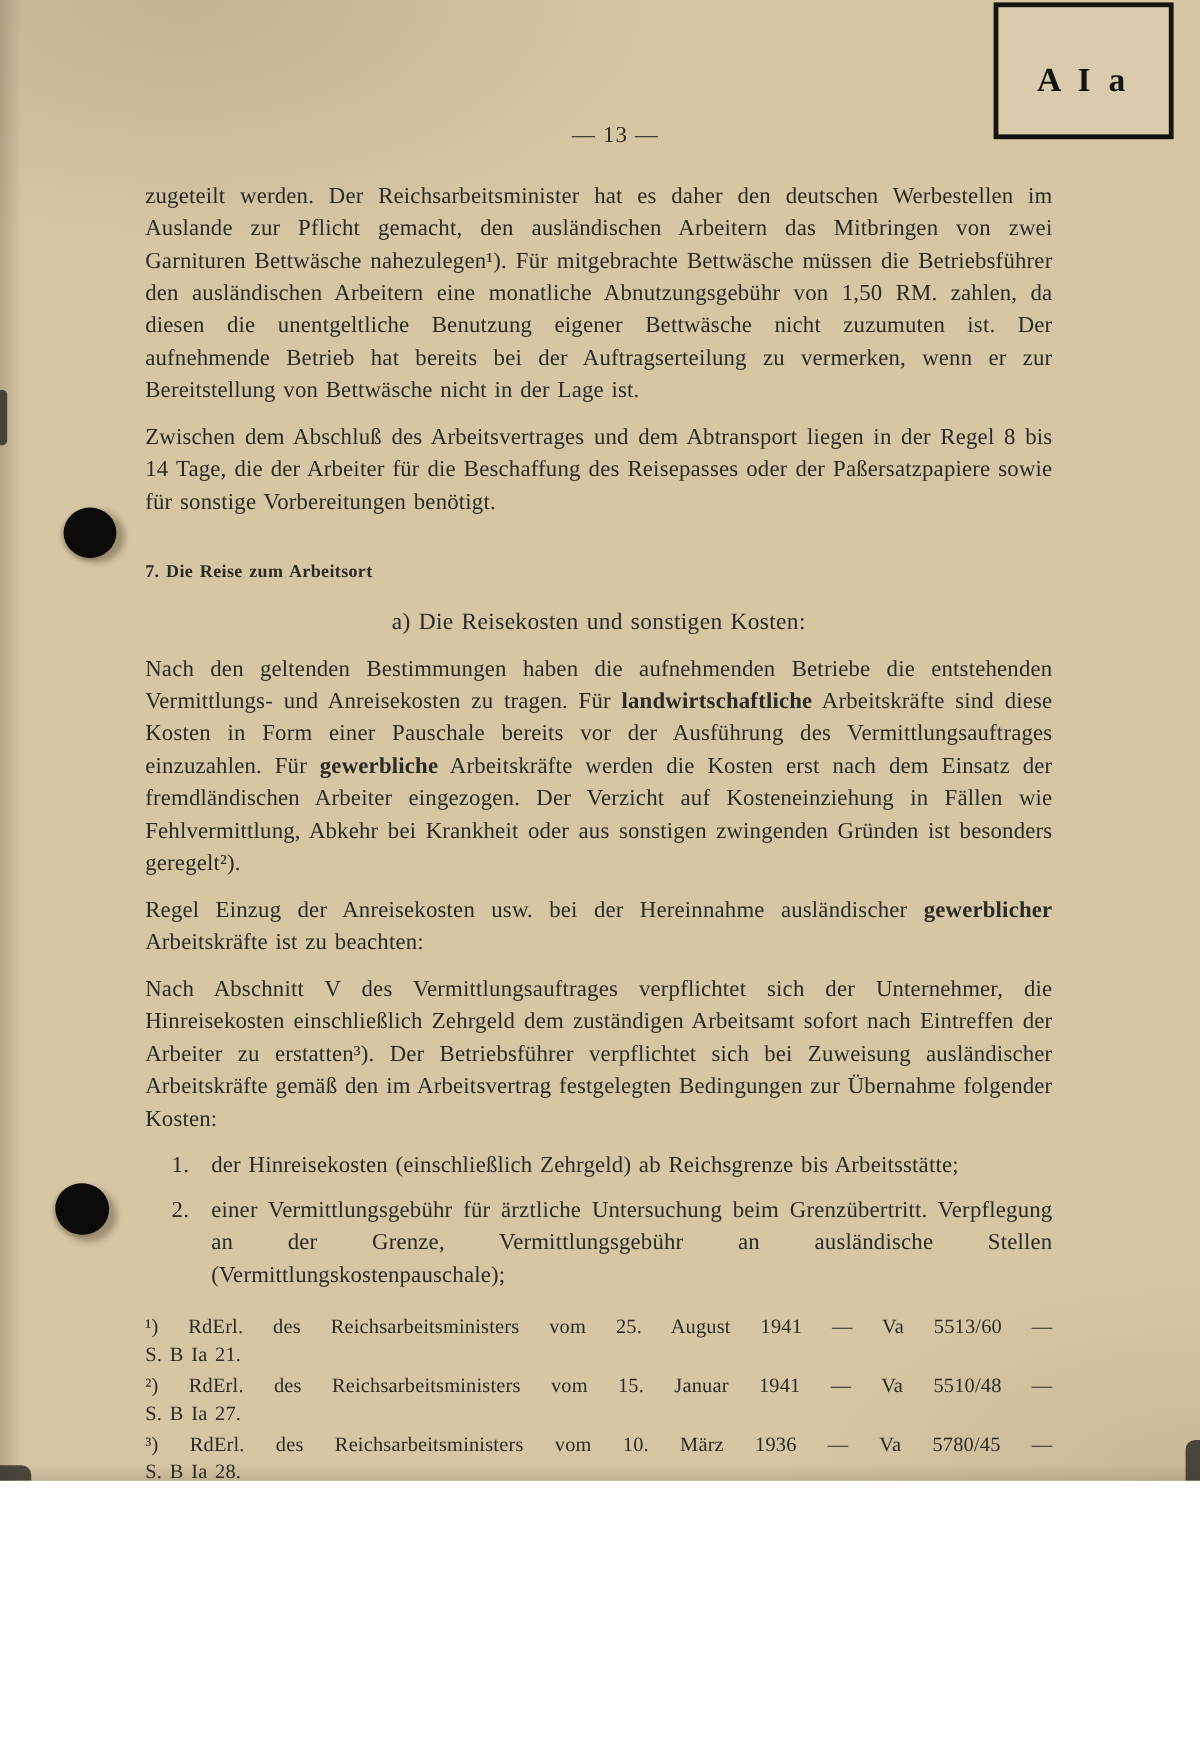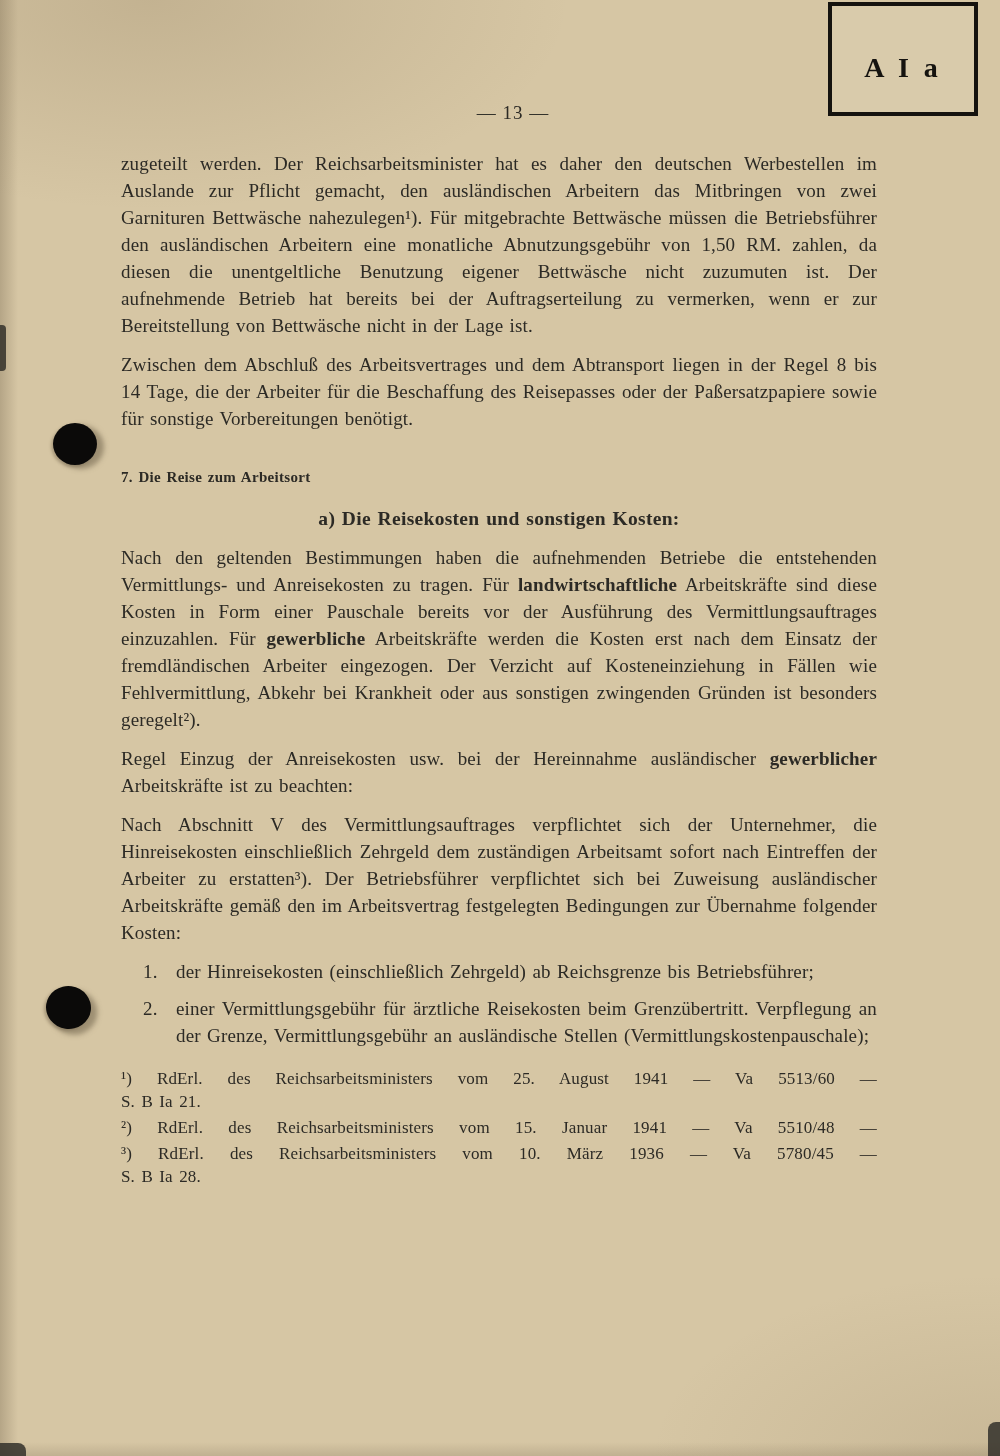--- a/index.html
+++ b/index.html
@@ -1,20 +1,20 @@
 <!DOCTYPE html>
 <html lang="de"><head>
 <meta charset="utf-8">
 <style>
   * { margin:0; padding:0; box-sizing:border-box; }
   html,body { width:1000px; height:1456px; }
   body { font-family:"Liberation Serif", serif; }
 
   .page {
-    position:relative; width:1000px; height:1456px; overflow:hidden;
+    position:relative; width:1000px; height:1234px; overflow:hidden;
     color:#2c2a25;
     background:
       radial-gradient(ellipse 600px 300px at 15% 0%, rgba(120,100,70,0.20), transparent 70%),
       radial-gradient(ellipse 500px 260px at 100% 100%, rgba(120,100,70,0.14), transparent 70%),
       linear-gradient(90deg, rgba(95,80,58,0.28), rgba(95,80,58,0.0) 18px),
       linear-gradient(0deg, rgba(95,80,58,0.18), rgba(95,80,58,0.0) 14px),
       #d6c6a4;
   }
 
   
@@ -60,21 +60,21 @@
     word-spacing:1.5px; letter-spacing:0.15px;
   }
   .para { margin-bottom:12px; }
   .para b { font-weight:bold; }
 
   .section-heading {
     font-size:15px; font-weight:bold; text-align:left;
     margin-top:32px; margin-bottom:14px; letter-spacing:0.3px;
   }
   .sub-heading {
-    font-size:19.5px; font-weight:bold; text-align:center;
+    font-size:19.5px; font-weight:normal; text-align:center;
     margin-bottom:12px; letter-spacing:0.3px;
   }
 
   .list { margin-top:2px; }
   .list-item { display:flex; margin-bottom:10px; padding-left:22px; }
   .list-num { flex:none; width:33px; }
   .list-text { flex:1; text-align:justify; }
 
   .footnotes { margin-top:18px; font-size:17px; line-height:23px; word-spacing:2px; }
   .footnote { margin-bottom:3px; }
@@ -111,35 +111,36 @@
 
     <p class="para"><span>Nach den geltenden Bestimmungen haben die aufnehmenden Betriebe die entstehenden Vermittlungs- und Anreisekosten zu tragen. Für </span><b>landwirtschaftliche</b><span> Arbeitskräfte sind diese Kosten in Form einer Pauschale bereits vor der Ausführung des Vermittlungsauftrages einzuzahlen. Für </span><b>gewerbliche</b><span> Arbeitskräfte werden die Kosten erst nach dem Einsatz der fremdländischen Arbeiter eingezogen. Der Verzicht auf Kosteneinziehung in Fällen wie Fehlvermittlung, Abkehr bei Krankheit oder aus sonstigen zwingenden Gründen ist besonders geregelt²).</span></p>
 
     <p class="para"><span>Regel Einzug der Anreisekosten usw. bei der Hereinnahme ausländischer </span><b>gewerblicher</b><span> Arbeitskräfte ist zu beachten:</span></p>
 
     <p class="para">Nach Abschnitt V des Vermittlungsauftrages verpflichtet sich der Unternehmer, die Hinreisekosten einschließlich Zehrgeld dem zuständigen Arbeitsamt sofort nach Eintreffen der Arbeiter zu erstatten³). Der Betriebsführer verpflichtet sich bei Zuweisung ausländischer Arbeitskräfte gemäß den im Arbeitsvertrag festgelegten Bedingungen zur Übernahme folgender Kosten:</p>
 
     <div class="list">
       <div class="list-item">
         <span class="list-num">1.</span>
-        <span class="list-text">der Hinreisekosten (einschließlich Zehrgeld) ab Reichsgrenze bis Betriebsführer;</span>
+        <span class="list-text">der Hinreisekosten (einschließlich Zehrgeld) ab Reichsgrenze bis Arbeitsstätte;</span>
       </div>
       <div class="list-item">
         <span class="list-num">2.</span>
-        <span class="list-text">einer Vermittlungsgebühr für ärztliche Reisekosten beim Grenzübertritt. Verpflegung an der Grenze, Vermittlungsgebühr an ausländische Stellen (Vermittlungskostenpauschale);</span>
+        <span class="list-text">einer Vermittlungsgebühr für ärztliche Untersuchung beim Grenzübertritt. Verpflegung an der Grenze, Vermittlungsgebühr an ausländische Stellen (Vermittlungskostenpauschale);</span>
       </div>
     </div>
 
     <div class="footnotes">
       <div class="footnote">
         <div class="fn-line1">¹) RdErl. des Reichsarbeitsministers vom 25. August 1941 — Va 5513/60 —</div>
         <div class="fn-line2">S. B Ia 21.</div>
       </div>
       <div class="footnote">
         <div class="fn-line1">²) RdErl. des Reichsarbeitsministers vom 15. Januar 1941 — Va 5510/48 —</div>
+        <div class="fn-line2">S. B Ia 27.</div>
       </div>
       <div class="footnote">
         <div class="fn-line1">³) RdErl. des Reichsarbeitsministers vom 10. März 1936 — Va 5780/45 —</div>
         <div class="fn-line2">S. B Ia 28.</div>
       </div>
     </div>
 
   </div>
 </div>
 

